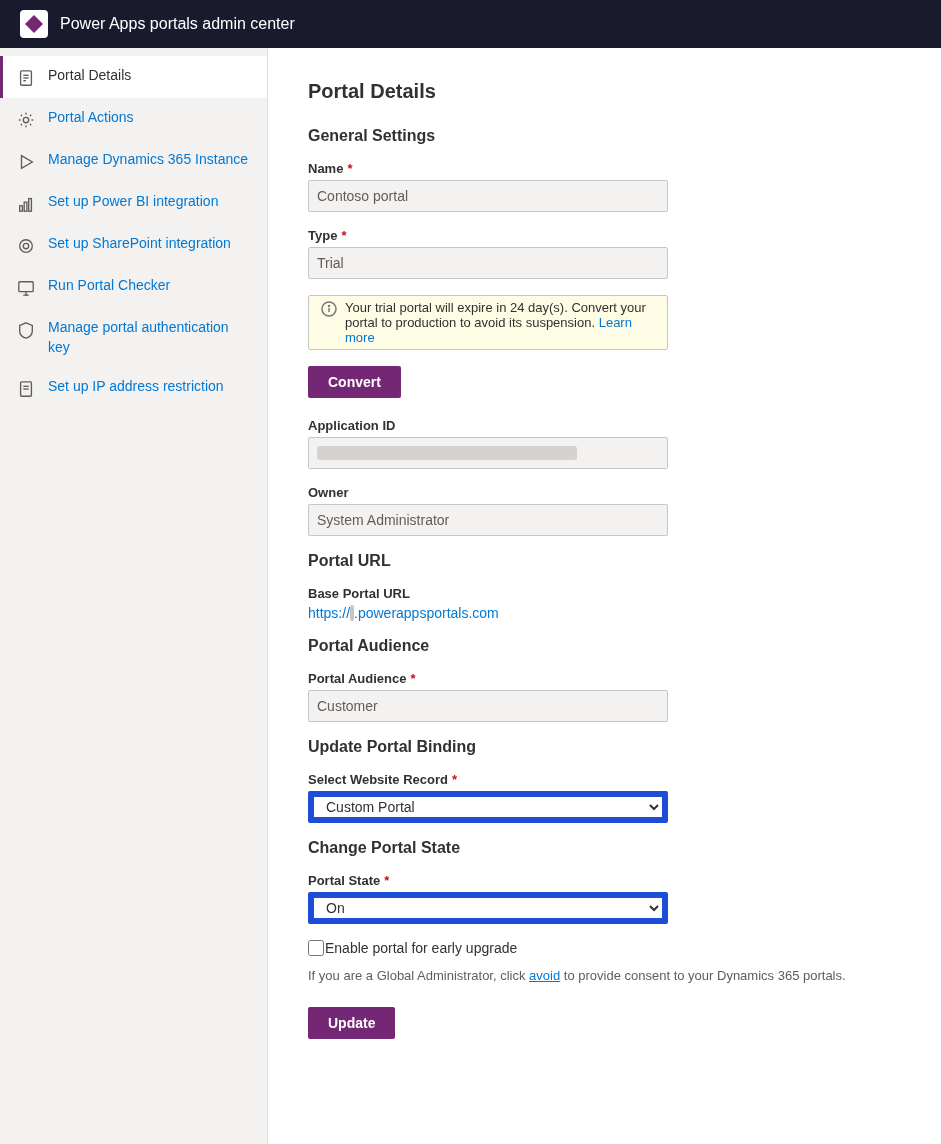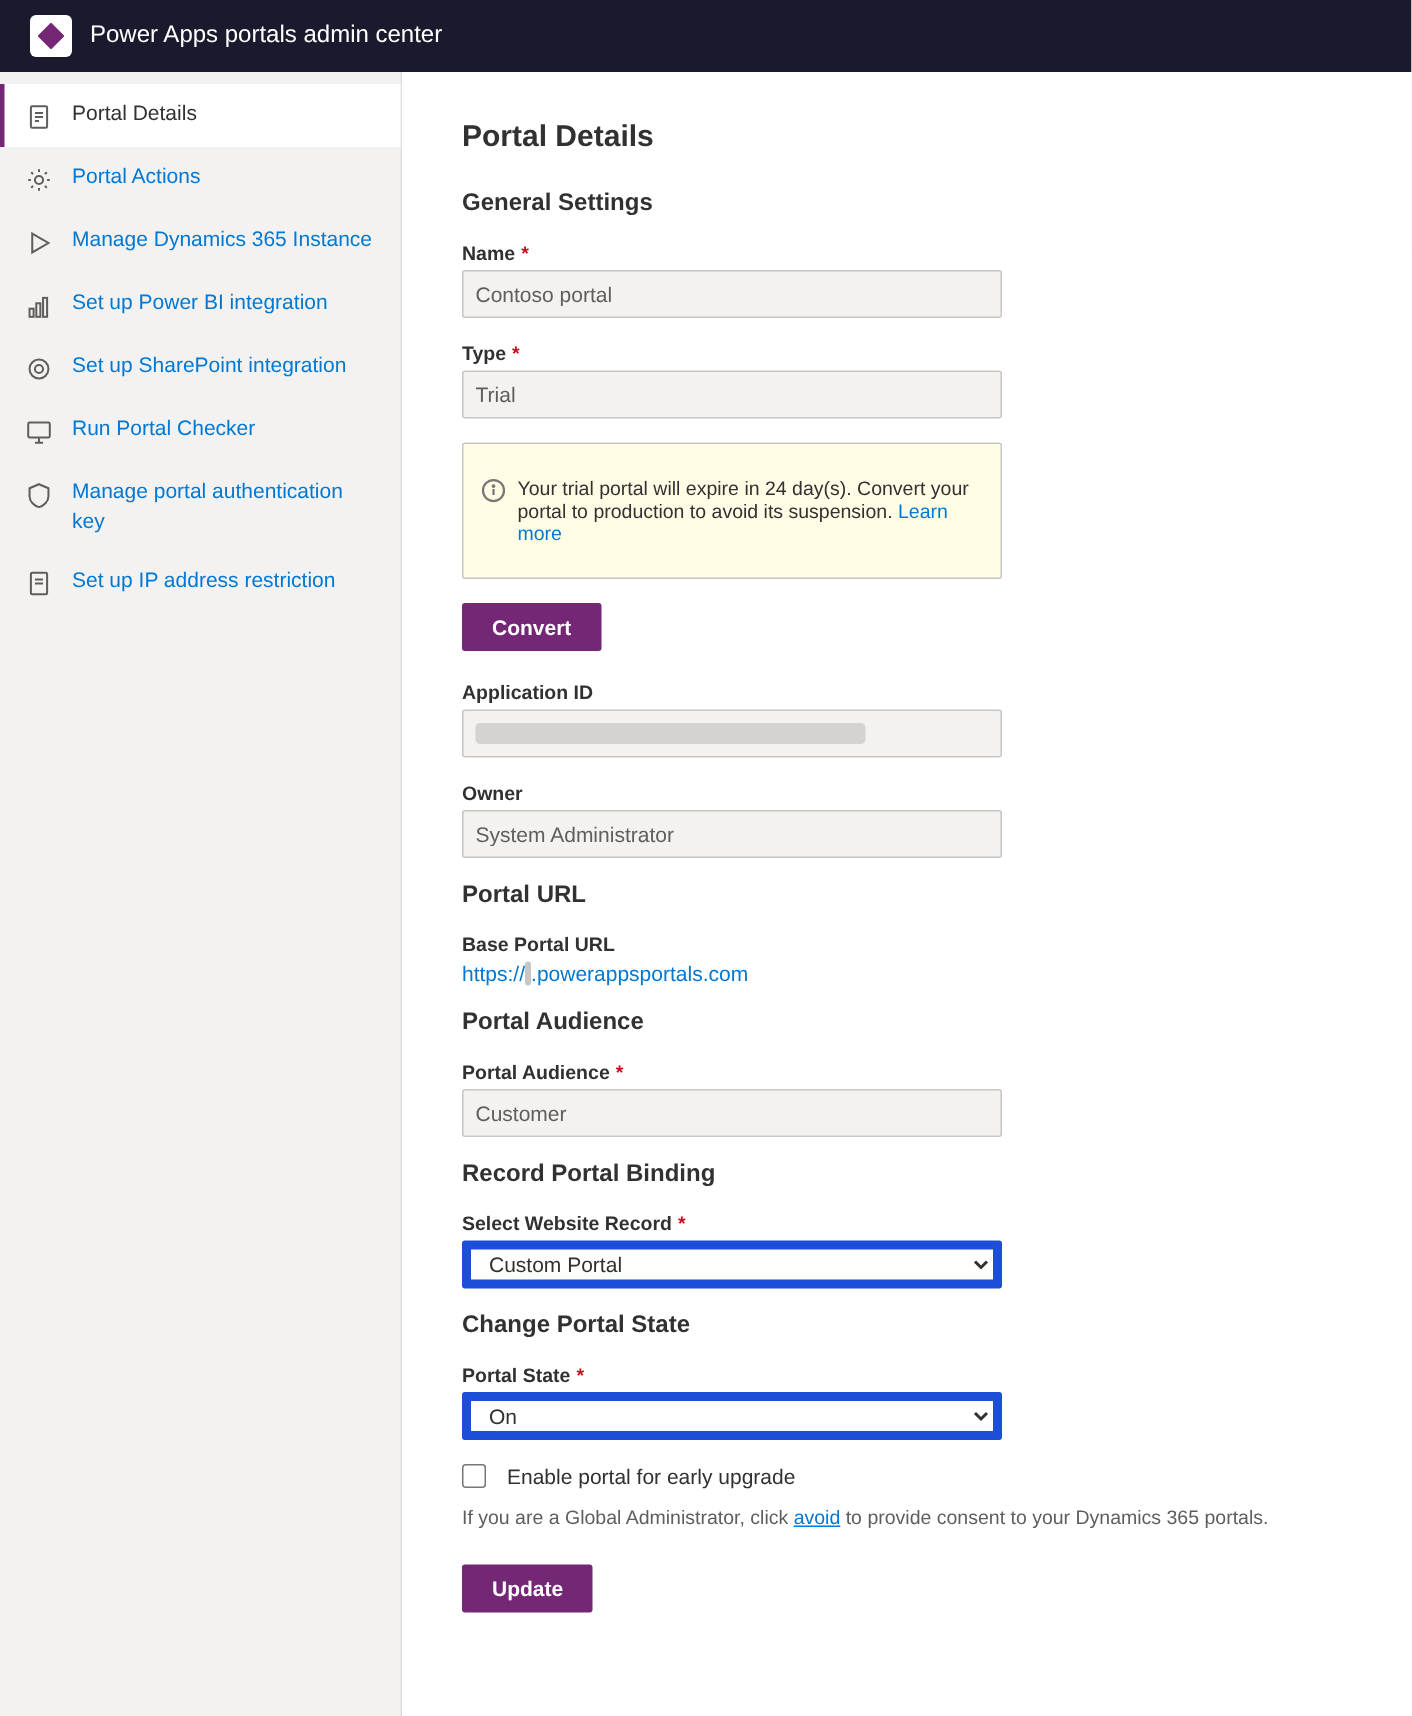--- a/index.html
+++ b/index.html
@@ -128,21 +128,21 @@
       color: #605e5c;
     }
     .field-input:read-only { background: #f3f2f1; cursor: default; }
 
     
     .warning-banner {
       width: 360px;
       background: #fffce6;
       border: 1px solid #c8c6c4;
       border-radius: 2px;
-      padding: 22px 12px;
+      padding: 4px 12px;
       display: flex;
       align-items: flex-start;
       gap: 8px;
       margin-bottom: 16px;
       font-size: 13px;
       color: #323130;
     }
     .warning-icon {
       color: #797775;
       flex-shrink: 0;
@@ -191,21 +191,21 @@
       font-size: 14px;
       color: #323130;
       appearance: auto;
       cursor: pointer;
     }
 
     
     .checkbox-row {
       display: flex;
       align-items: flex-end;
-      gap: 14px;
+      gap: 1px;
       margin-bottom: 12px;
       margin-top: 8px;
     }
     .checkbox-input {
       width: 16px; height: 16px;
       cursor: pointer;
     }
     .checkbox-label {
       font-size: 14px;
       color: #323130;
@@ -410,21 +410,21 @@
     <h2 class="section-title">Portal Audience</h2>
     <div class="field-group">
       <div class="field-label">
         <span>Portal Audience</span>
         <span class="required">*</span>
       </div>
       <input class="field-input" type="text" readonly="" value="Customer" style="">
     </div>
 
     
-    <h2 class="section-title">Record Portal Binding</h2>
+    <h2 class="section-title">Update Portal Binding</h2>
     <div class="field-group">
       <div class="field-label">
         <span>Select Website Record</span>
         <span class="required">*</span>
       </div>
       <select class="field-select">
         <option value="Custom Portal">Custom Portal</option>
         <option value="Option 2">Option 2</option>
       </select>
     </div>

